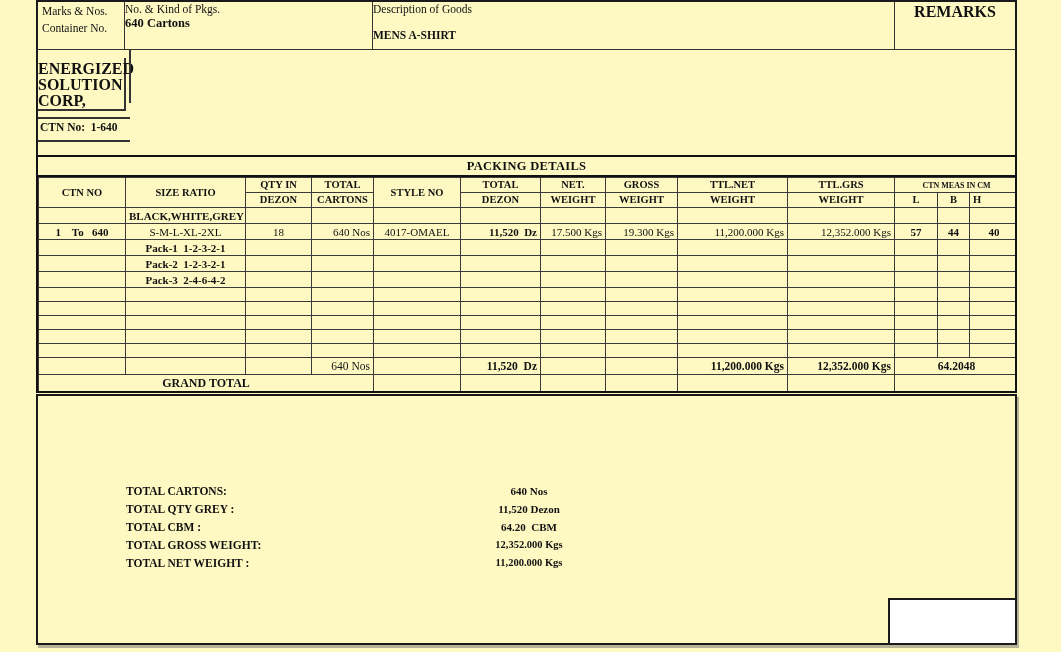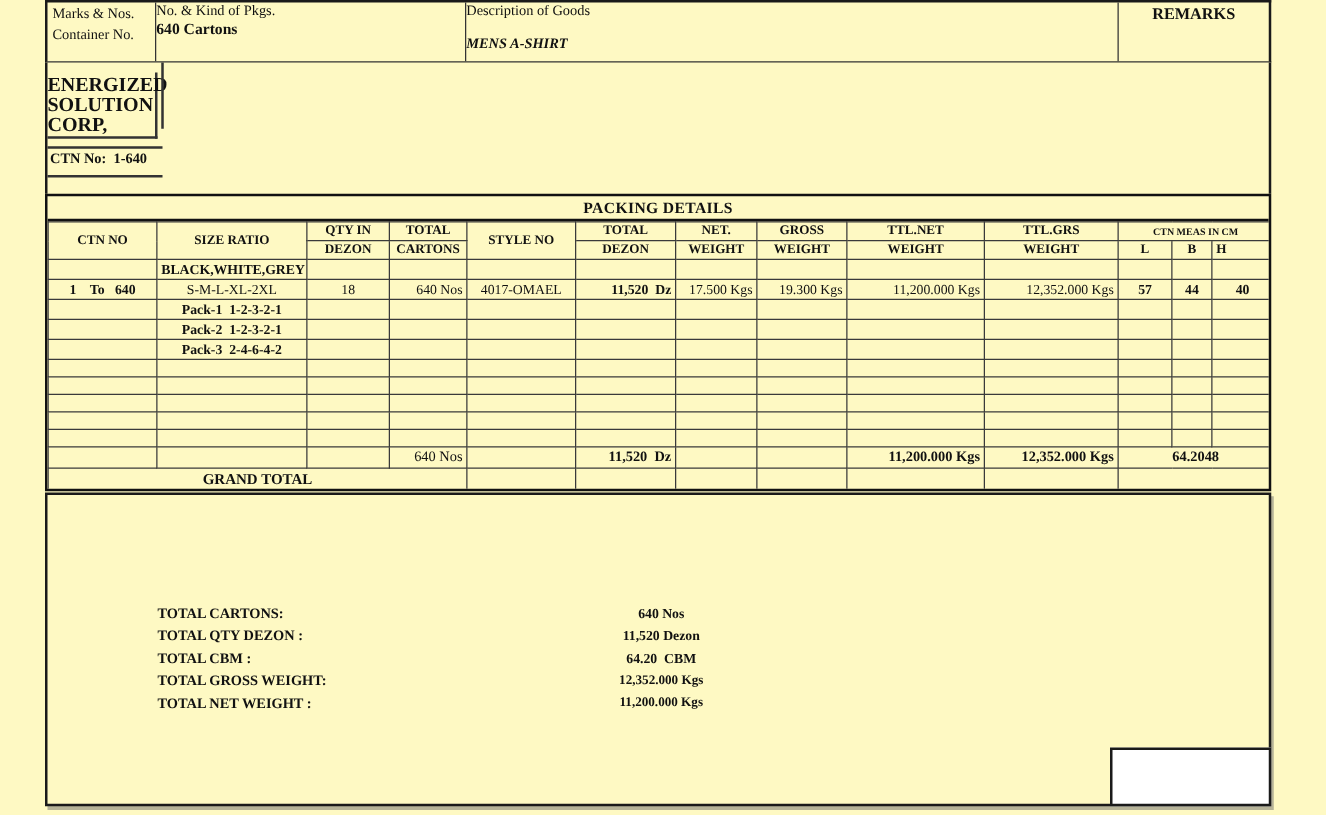--- a/index.html
+++ b/index.html
@@ -14,22 +14,22 @@
   
   .top{position:absolute;left:0;top:0;width:100%;height:50px;box-sizing:border-box;
        border:2px solid #1a1a1a;border-bottom:1px solid #333;
        display:grid;grid-template-columns:87px 248px 522px auto;}
   .cell{border-right:1px solid #333;box-sizing:border-box;overflow:hidden;}
   .cell:last-child{border-right:none;}
   .c-marks{padding:1px 4px;font-size:11.5px;line-height:17px;}
   .c-pkgs{text-align:left;font-size:11.5px;padding-top:1px;}
   .pkgs-v{font-size:12.5px;margin-top:1px;}
   .c-desc{text-align:left;font-size:11.5px;padding-top:1px;}
-  .desc-v{margin-top:14px;font-size:11.5px;font-style:italic;}
-  .c-remarks{text-align:center;font-size:13px;padding-top:1px;}
+  .desc-v{margin-top:14px;font-size:11.5px;}
+  .c-remarks{text-align:center;font-size:16px;padding-top:1px;}
 
   
   .mid{position:absolute;left:0;top:50px;width:100%;height:105px;box-sizing:border-box;
        border-left:2px solid #1a1a1a;border-right:2px solid #1a1a1a;}
   .shipper-box{position:absolute;left:0;top:8px;width:88px;height:53px;box-sizing:border-box;
        border-right:2px solid #333;border-bottom:2px solid #333;
        font-weight:bold;font-size:16px;line-height:16px;padding-top:3px;}
   .vline2{position:absolute;left:91px;top:0;height:53px;border-left:2px solid #333;}
   .hline-a{position:absolute;left:0;top:67px;width:92px;border-top:2px solid #333;}
   .ctn-no{position:absolute;left:2px;top:71px;font-size:11.5px;}
@@ -319,21 +319,21 @@
       </table>
     </div>
 
     <div class="bottom">
       <div class="sums">
         <div class="sumrow">
           <div class="slabel">TOTAL CARTONS:</div>
           <div class="svalue">640 Nos</div>
         </div>
         <div class="sumrow">
-          <div class="slabel">TOTAL QTY DEZON :</div>
+          <div class="slabel">TOTAL QTY GREY :</div>
           <div class="svalue">11,520 Dezon</div>
         </div>
         <div class="sumrow">
           <div class="slabel">TOTAL CBM :</div>
           <div class="svalue">64.20  CBM</div>
         </div>
         <div class="sumrow">
           <div class="slabel">TOTAL GROSS WEIGHT:</div>
           <div class="svalue small">12,352.000 Kgs</div>
         </div>

